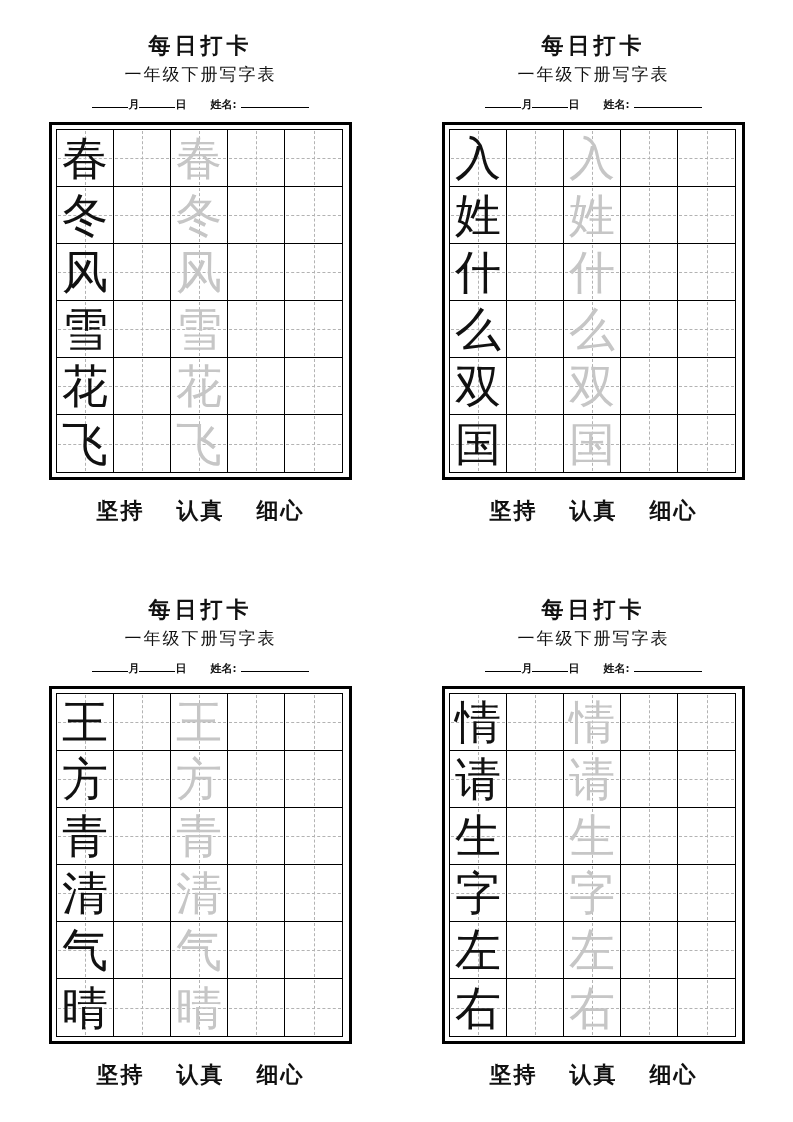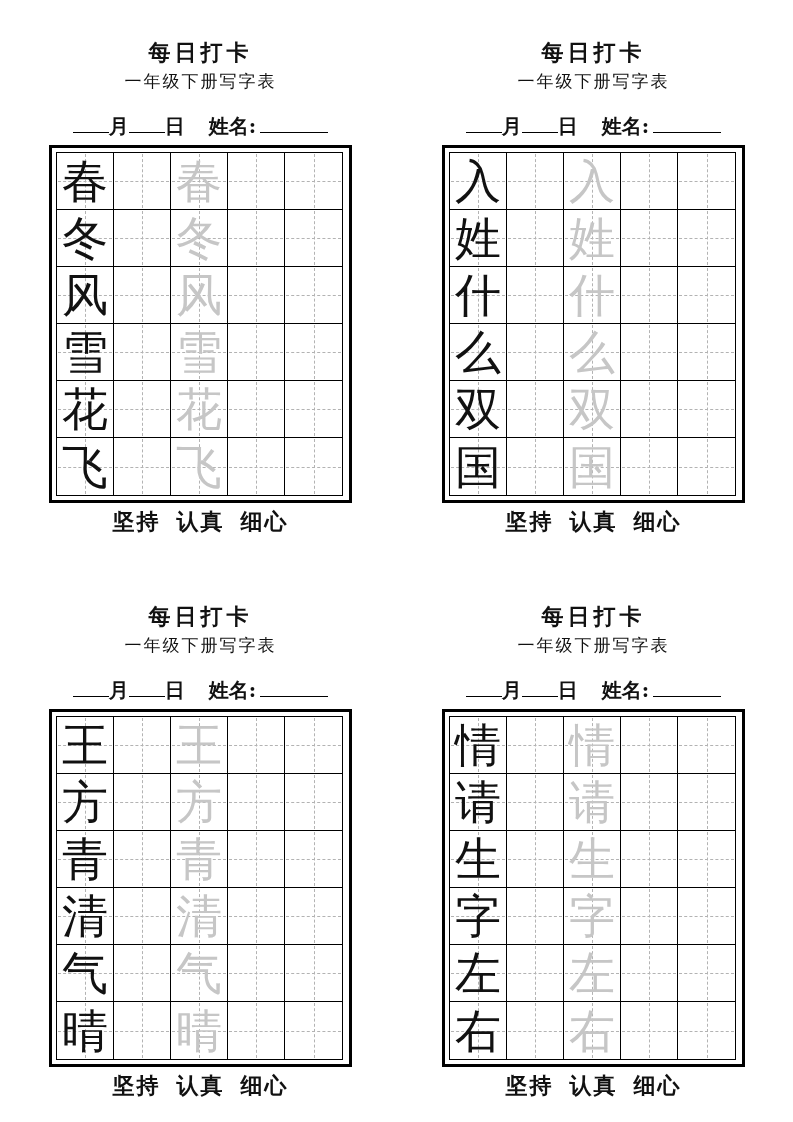--- a/index.html
+++ b/index.html
@@ -22,37 +22,37 @@
     position:absolute;
     width:345px;
     text-align:center;
   }
   .q-tl{left:28px;top:25px;}
   .q-tr{left:421px;top:25px;}
   .q-bl{left:28px;top:589px;}
   .q-br{left:421px;top:589px;}
 
   .title{
-    margin:13px 0 0;
+    margin:6px 0 0;
     font-size:22px;
     line-height:28px;
     font-weight:bold;
     letter-spacing:4px;
   }
   .subtitle{
     margin:2px 0 0;
     font-size:17px;
     line-height:27px;
     font-weight:normal;
     letter-spacing:2px;
   }
   .dateline{
-    margin-top:20px;
+    margin-top:4px;
     height:22px;
-    font-size:20px;
+    font-size:11px;
     font-weight:600;
     line-height:22px;
     white-space:nowrap;
   }
   .blank{
     display:inline-block;
     height:16px;
     border-bottom:1.5px solid var(--line);
     vertical-align:baseline;
   }
@@ -100,27 +100,27 @@
   .cell span{
     position:relative;
     z-index:1;
     font-size:46px;
     line-height:1;
   }
   .cell .ink{color:var(--ink);}
   .cell .trace{color:var(--trace);}
 
   .motto{
-    margin-top:4px;
+    margin-top:16px;
     font-size:22px;
     font-weight:bold;
     letter-spacing:2px;
     display:flex;
     justify-content:center;
-    gap:16px;
+    gap:32px;
   }
 </style>
 </head>
 <body>
 
 <section class="quadrant q-tl">
   <h1 class="title">每日打卡</h1>
   <h2 class="subtitle">一年级下册写字表</h2>
   <div class="dateline"><span class="blank blank-short"></span><span>月</span><span class="blank blank-short"></span><span>日</span><span class="spacer"></span><span>姓名:</span><span class="blank blank-long"></span></div>
   <div class="gridbox">

